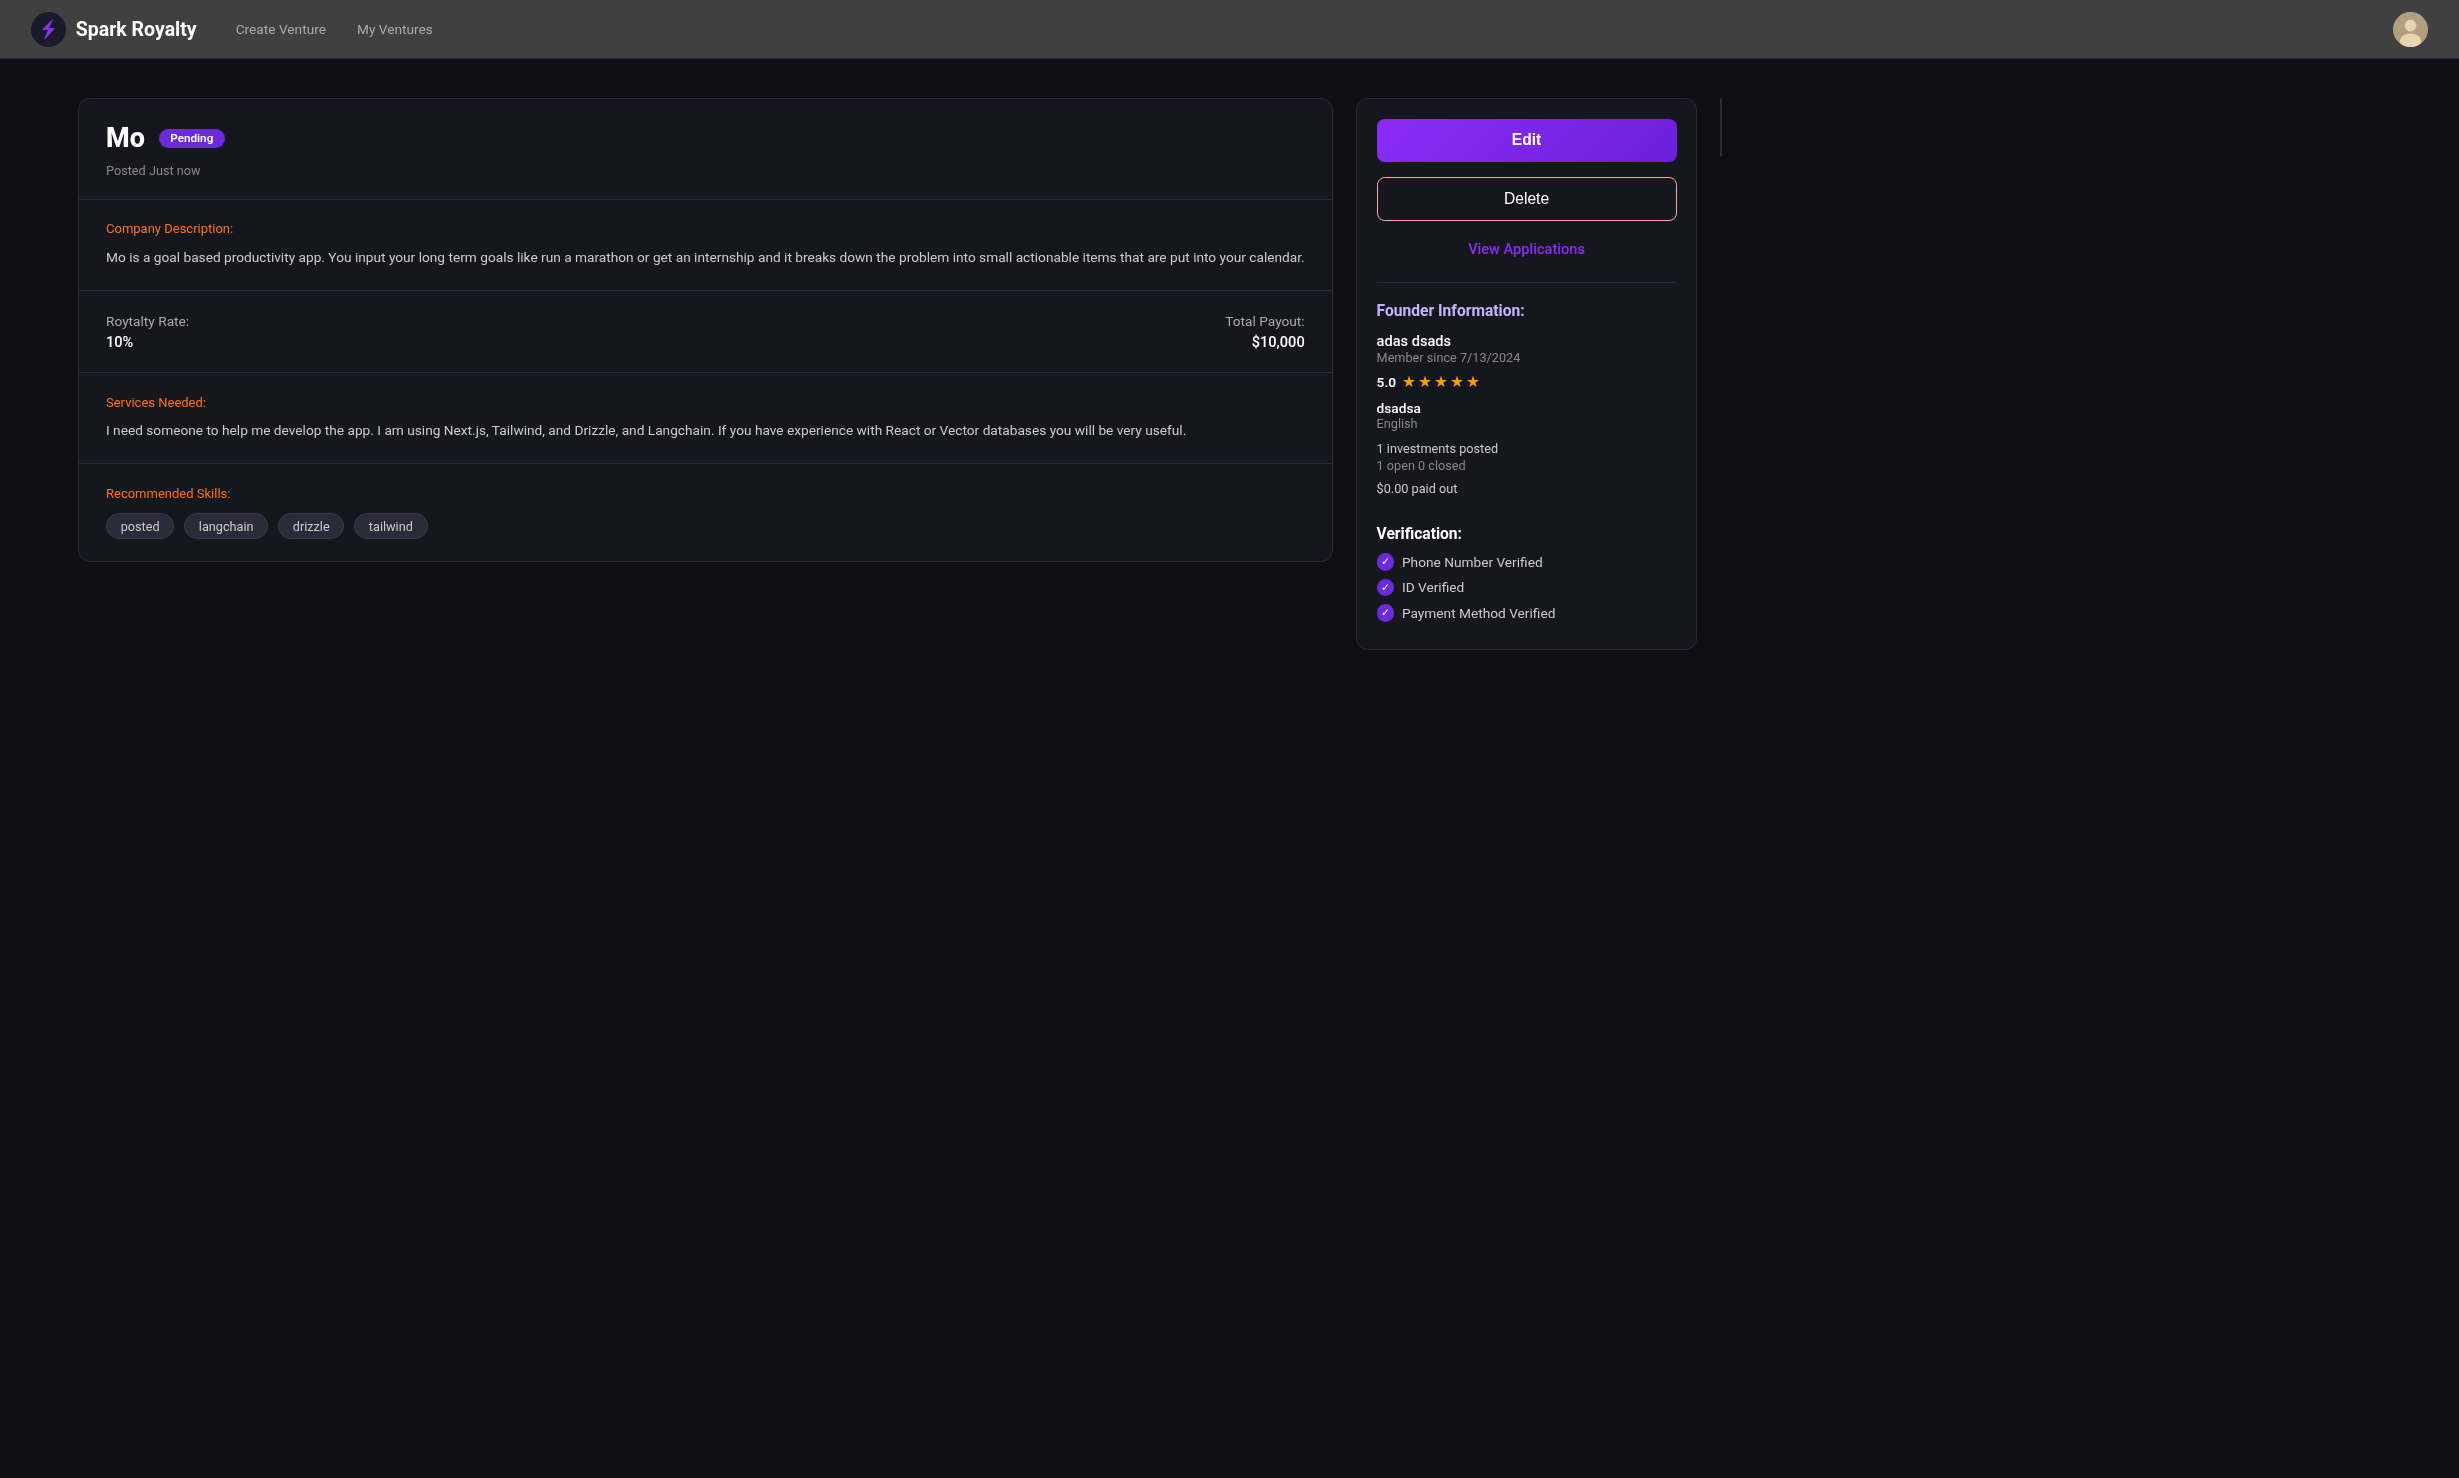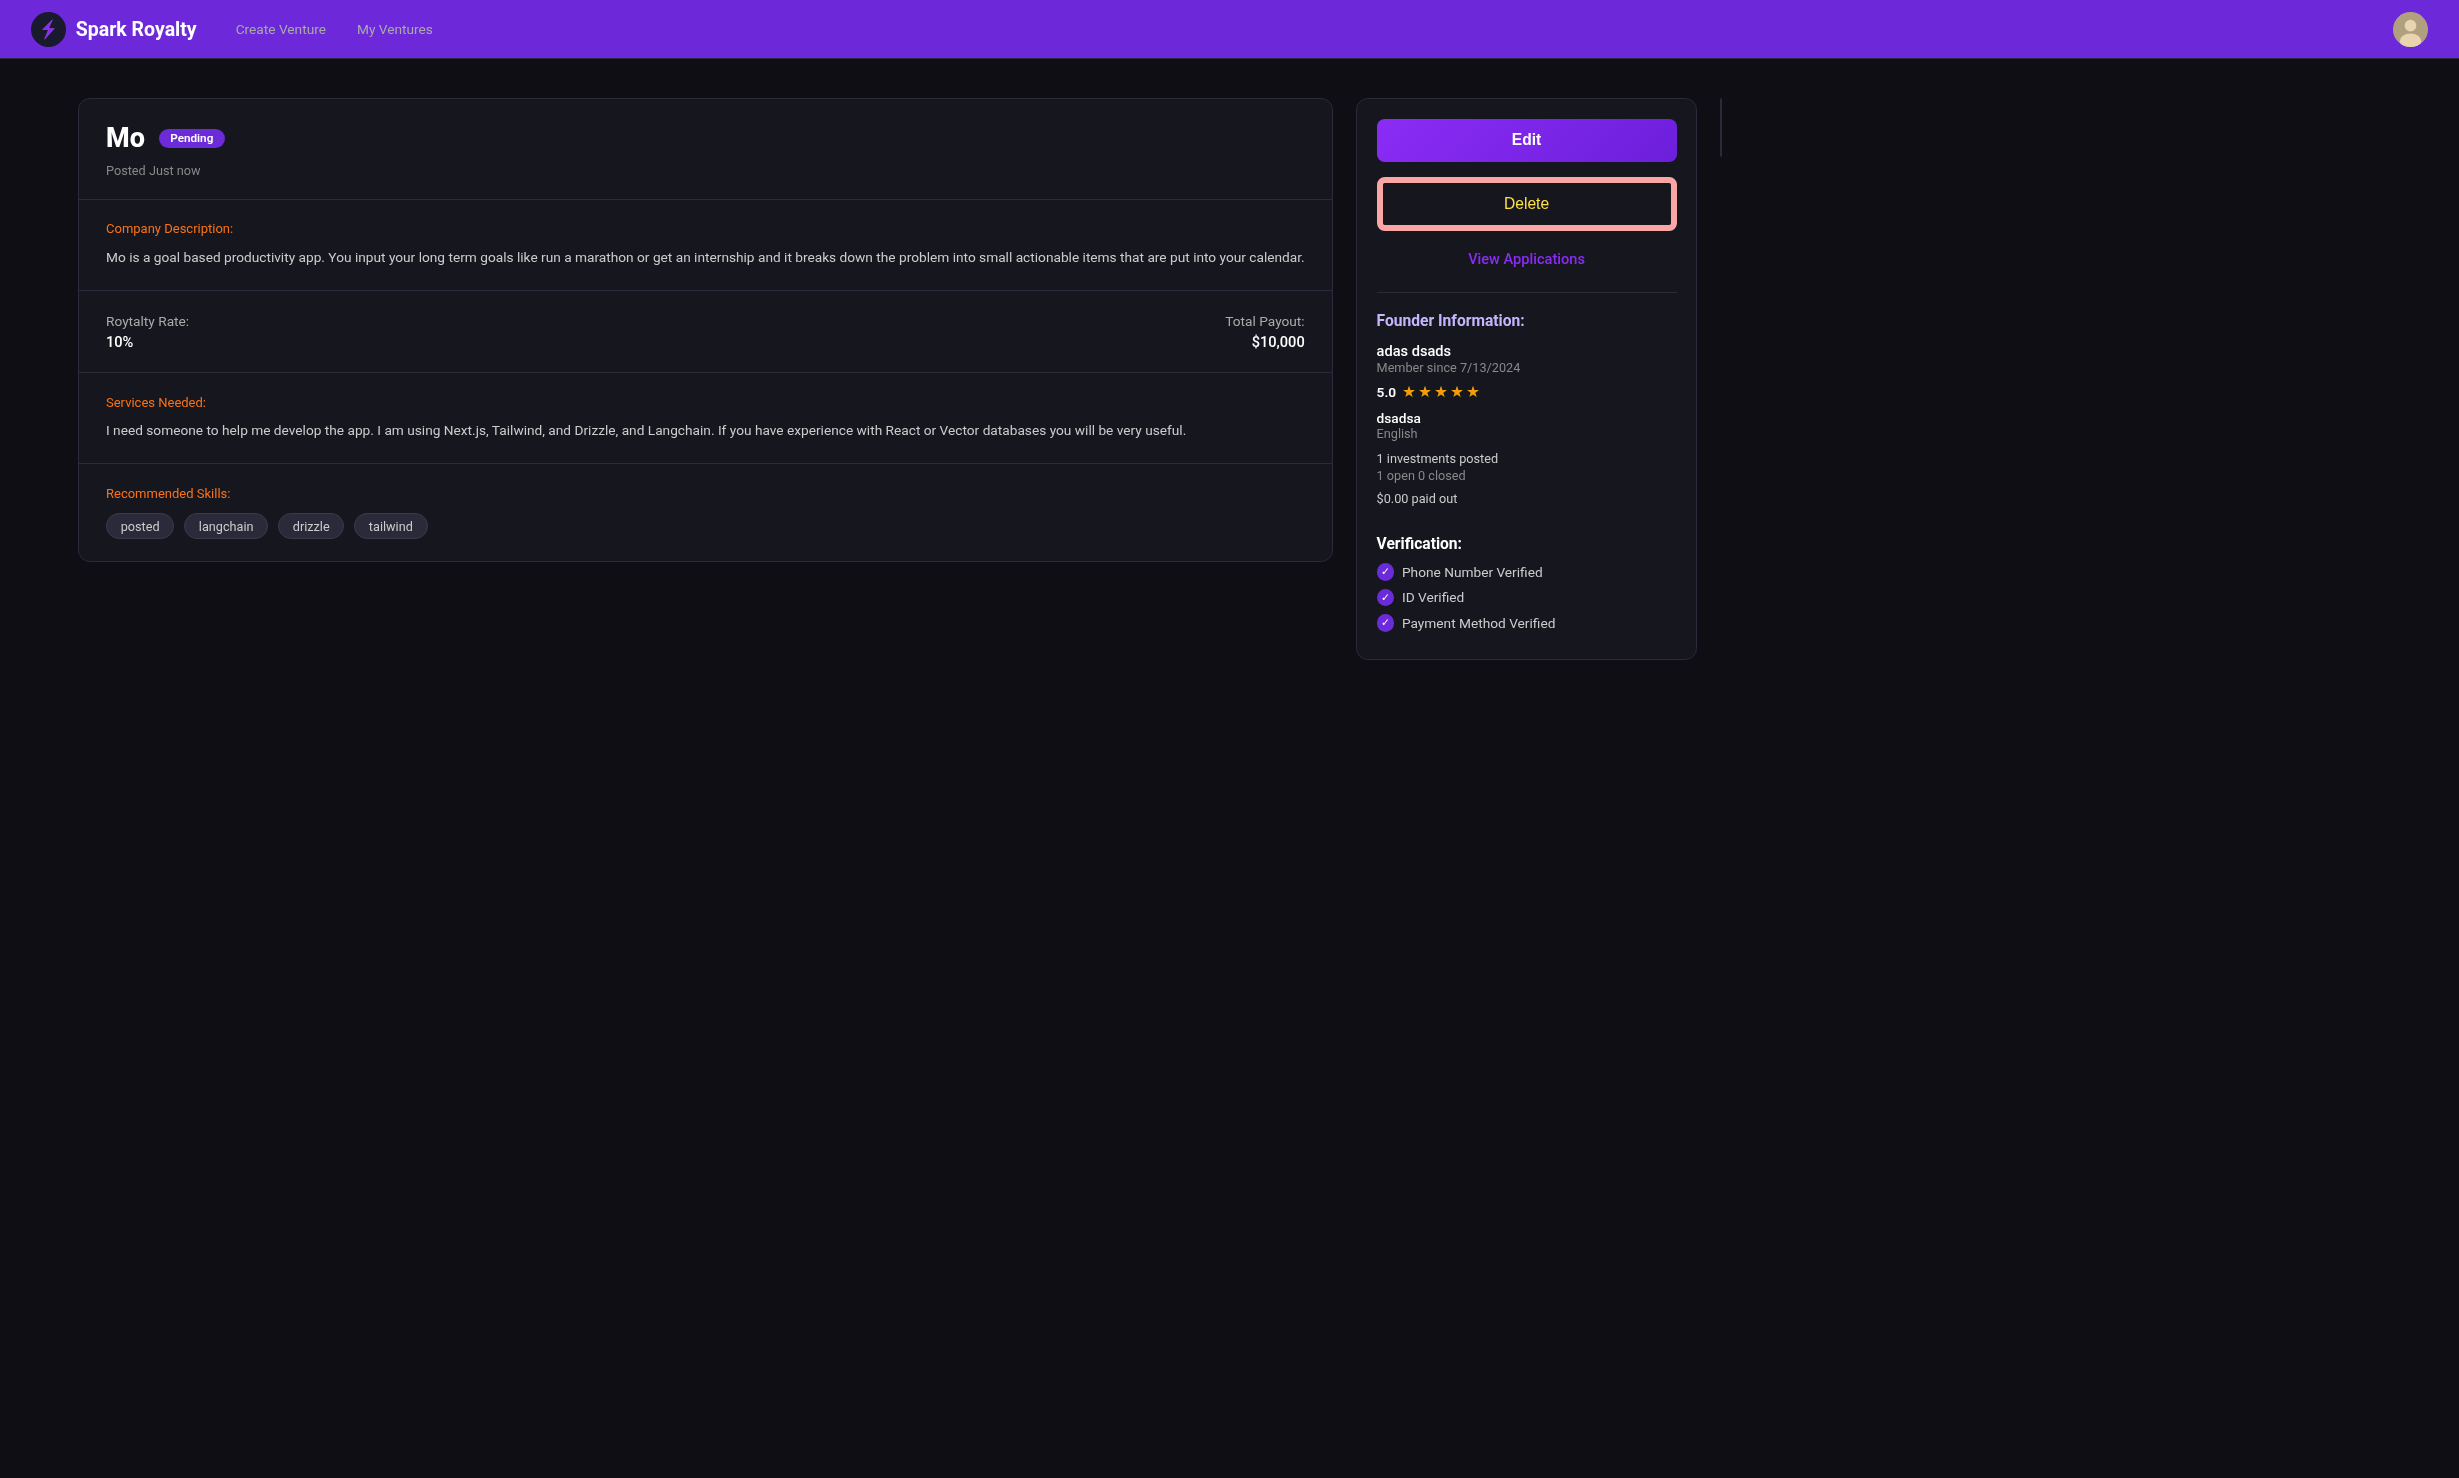--- a/index.html
+++ b/index.html
@@ -9,21 +9,21 @@
       font-family: -apple-system, BlinkMacSystemFont, 'Segoe UI', Roboto, sans-serif;
       min-height: 100vh;
     }
 
     
     nav {
       display: flex;
       align-items: center;
       padding: 0 31px;
       height: 59px;
-      background-color: #6d28d9;
+      background-color: #404040;
       border-bottom: 1px solid #2a2a3a;
     }
     .nav-logo {
       display: flex;
       align-items: center;
       gap: 9.8px;
       margin-right: 39px;
     }
     .nav-logo-icon {
       width: 35px;
@@ -189,25 +189,25 @@
       padding: 12.7px;
       border: none;
       border-radius: 7.8px;
       cursor: pointer;
       text-align: center;
     }
 
     .btn-delete {
       width: 100%;
       background: transparent;
-      color: #fde047;
+      color: #ffffff;
       font-size: 15.6px;
       font-weight: 500;
       padding: 11.7px;
-      border: 6px solid #fca5a5;
+      border: 1px solid #fca5a5;
       border-radius: 7.8px;
       cursor: pointer;
       text-align: center;
     }
 
     .view-applications {
       color: #8b2cf5;
       font-size: 14.6px;
       font-weight: 500;
       text-align: center;

